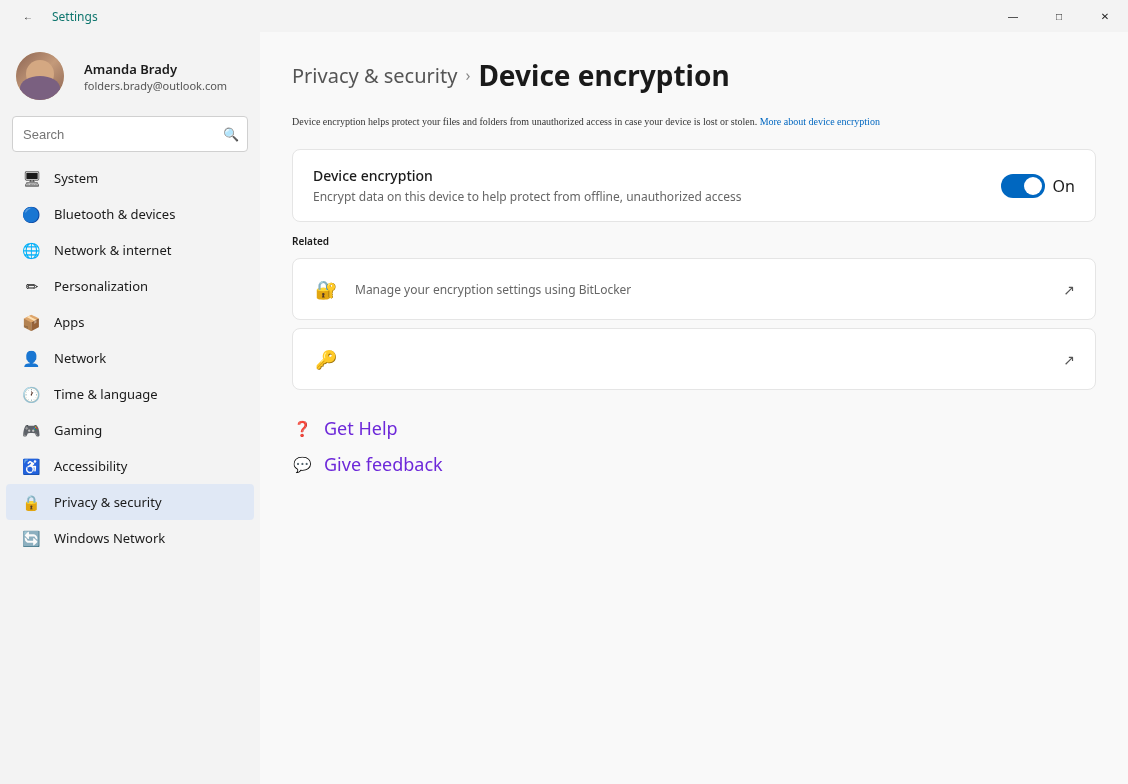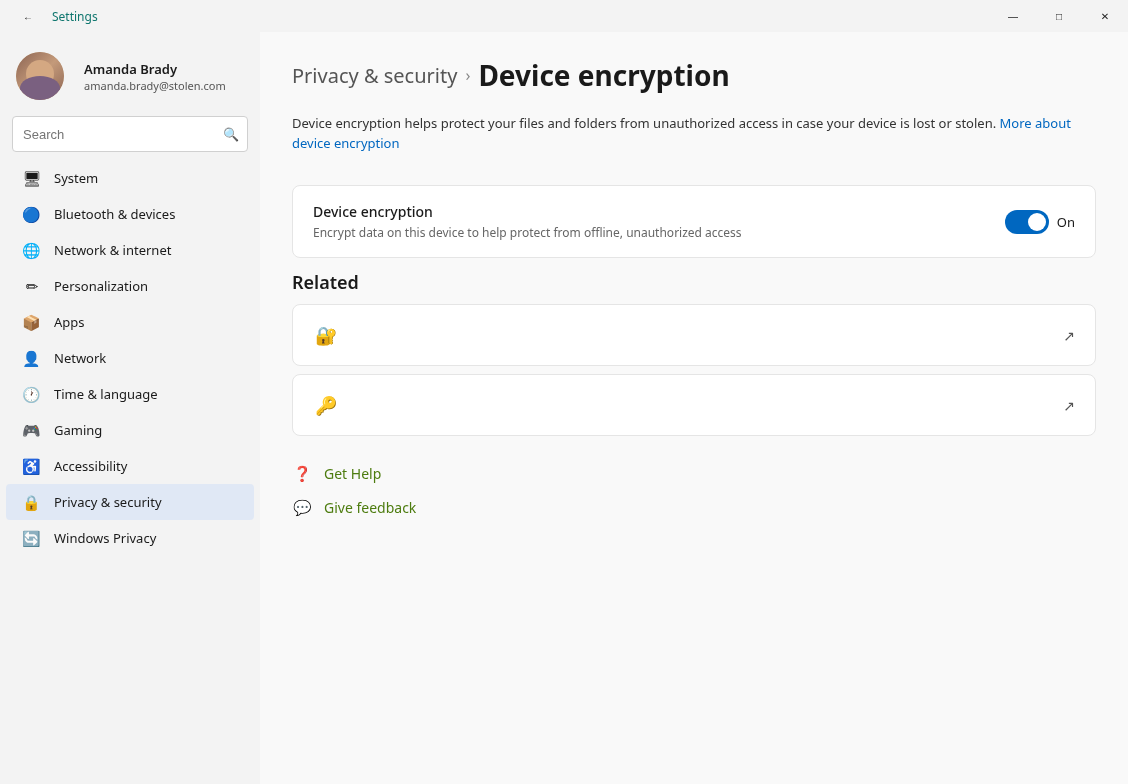--- a/index.html
+++ b/index.html
@@ -189,24 +189,25 @@
       font-size: 16px;
       color: #888;
     }
     .breadcrumb-current {
       font-size: 28px;
       font-weight: 700;
       color: #1a1a1a;
     }
 
     .description {
-      font-size: 13px;
+      font-size: 10px;
       color: #333;
-      margin-bottom: 32px;
+      margin-bottom: 20px;
       line-height: 1.5;
+      font-family: Liberation Serif, serif;
     }
     .description a {
       color: #0067c0;
       text-decoration: none;
     }
 
     .setting-card {
       background: white;
       border-radius: 8px;
       padding: 16px 20px;
@@ -247,26 +248,26 @@
       width: 18px;
       height: 18px;
       background: white;
       border-radius: 50%;
       position: absolute;
       top: 3px;
       right: 3px;
       transition: right 0.2s;
     }
     .toggle-label {
-      font-size: 13px;
+      font-size: 16px;
       color: #1a1a1a;
     }
 
     .related-label {
-      font-size: 18px;
+      font-size: 10px;
       font-weight: 600;
       color: #1a1a1a;
       margin-bottom: 10px;
       margin-top: 8px;
     }
 
     .related-card {
       background: white;
       border-radius: 8px;
       padding: 16px 20px;
@@ -317,22 +318,22 @@
     }
     .link-icon {
       width: 22px;
       height: 22px;
       display: flex;
       align-items: center;
       justify-content: center;
       font-size: 15px;
     }
     .link-text {
-      font-size: 14px;
-      color: #4d7c0f;
+      font-size: 18px;
+      color: #6d28d9;
     }
   </style>
 </head>
 <body>
 
 <div class="titlebar">
   <div class="titlebar-left">
     <button class="titlebar-btn" style="width:32px;">
       <span>←</span>
     </button>
@@ -357,21 +358,21 @@
 
     <div class="user-card">
       <div class="user-avatar">
         <div class="user-avatar-img">
           <div class="avatar-face"></div>
           <div class="avatar-body"></div>
         </div>
       </div>
       <div class="user-info">
         <div class="user-name">Amanda Brady</div>
-        <div class="user-email">amanda.brady@stolen.com</div>
+        <div class="user-email">folders.brady@outlook.com</div>
       </div>
     </div>
 
     <div class="search-box">
       <input class="search-input" type="text" placeholder="Search" style="">
       <div class="search-icon-wrap">🔍</div>
     </div>
 
     <div id="nav-list">
         <div class="nav-item">
@@ -409,21 +410,21 @@
         <div class="nav-item">
     <span class="nav-icon">♿</span>
     <span>Accessibility</span>
   </div>
         <div class="nav-item active">
     <span class="nav-icon">🔒</span>
     <span>Privacy &amp; security</span>
   </div>
         <div class="nav-item">
     <span class="nav-icon">🔄</span>
-    <span>Windows Privacy</span>
+    <span>Windows Network</span>
   </div>
       </div>
 
   </div>
 
   <div class="content">
 
     <div class="breadcrumb">
       <span class="breadcrumb-parent">Privacy &amp; security</span>
       <span class="breadcrumb-separator">›</span>
@@ -448,20 +449,21 @@
       </div>
     </div>
 
     <div class="related-label">Related</div>
 
     <div id="related-list">
         <div class="related-card">
     <div class="related-card-left">
       <div class="related-card-icon">🔐</div>
       <div class="related-card-info">
+        <div class="related-card-desc">Manage your encryption settings using BitLocker</div>
       </div>
     </div>
     <span class="external-icon">↗</span>
   </div>
         <div class="related-card">
     <div class="related-card-left">
       <div class="related-card-icon">🔑</div>
     </div>
     <span class="external-icon">↗</span>
   </div>

